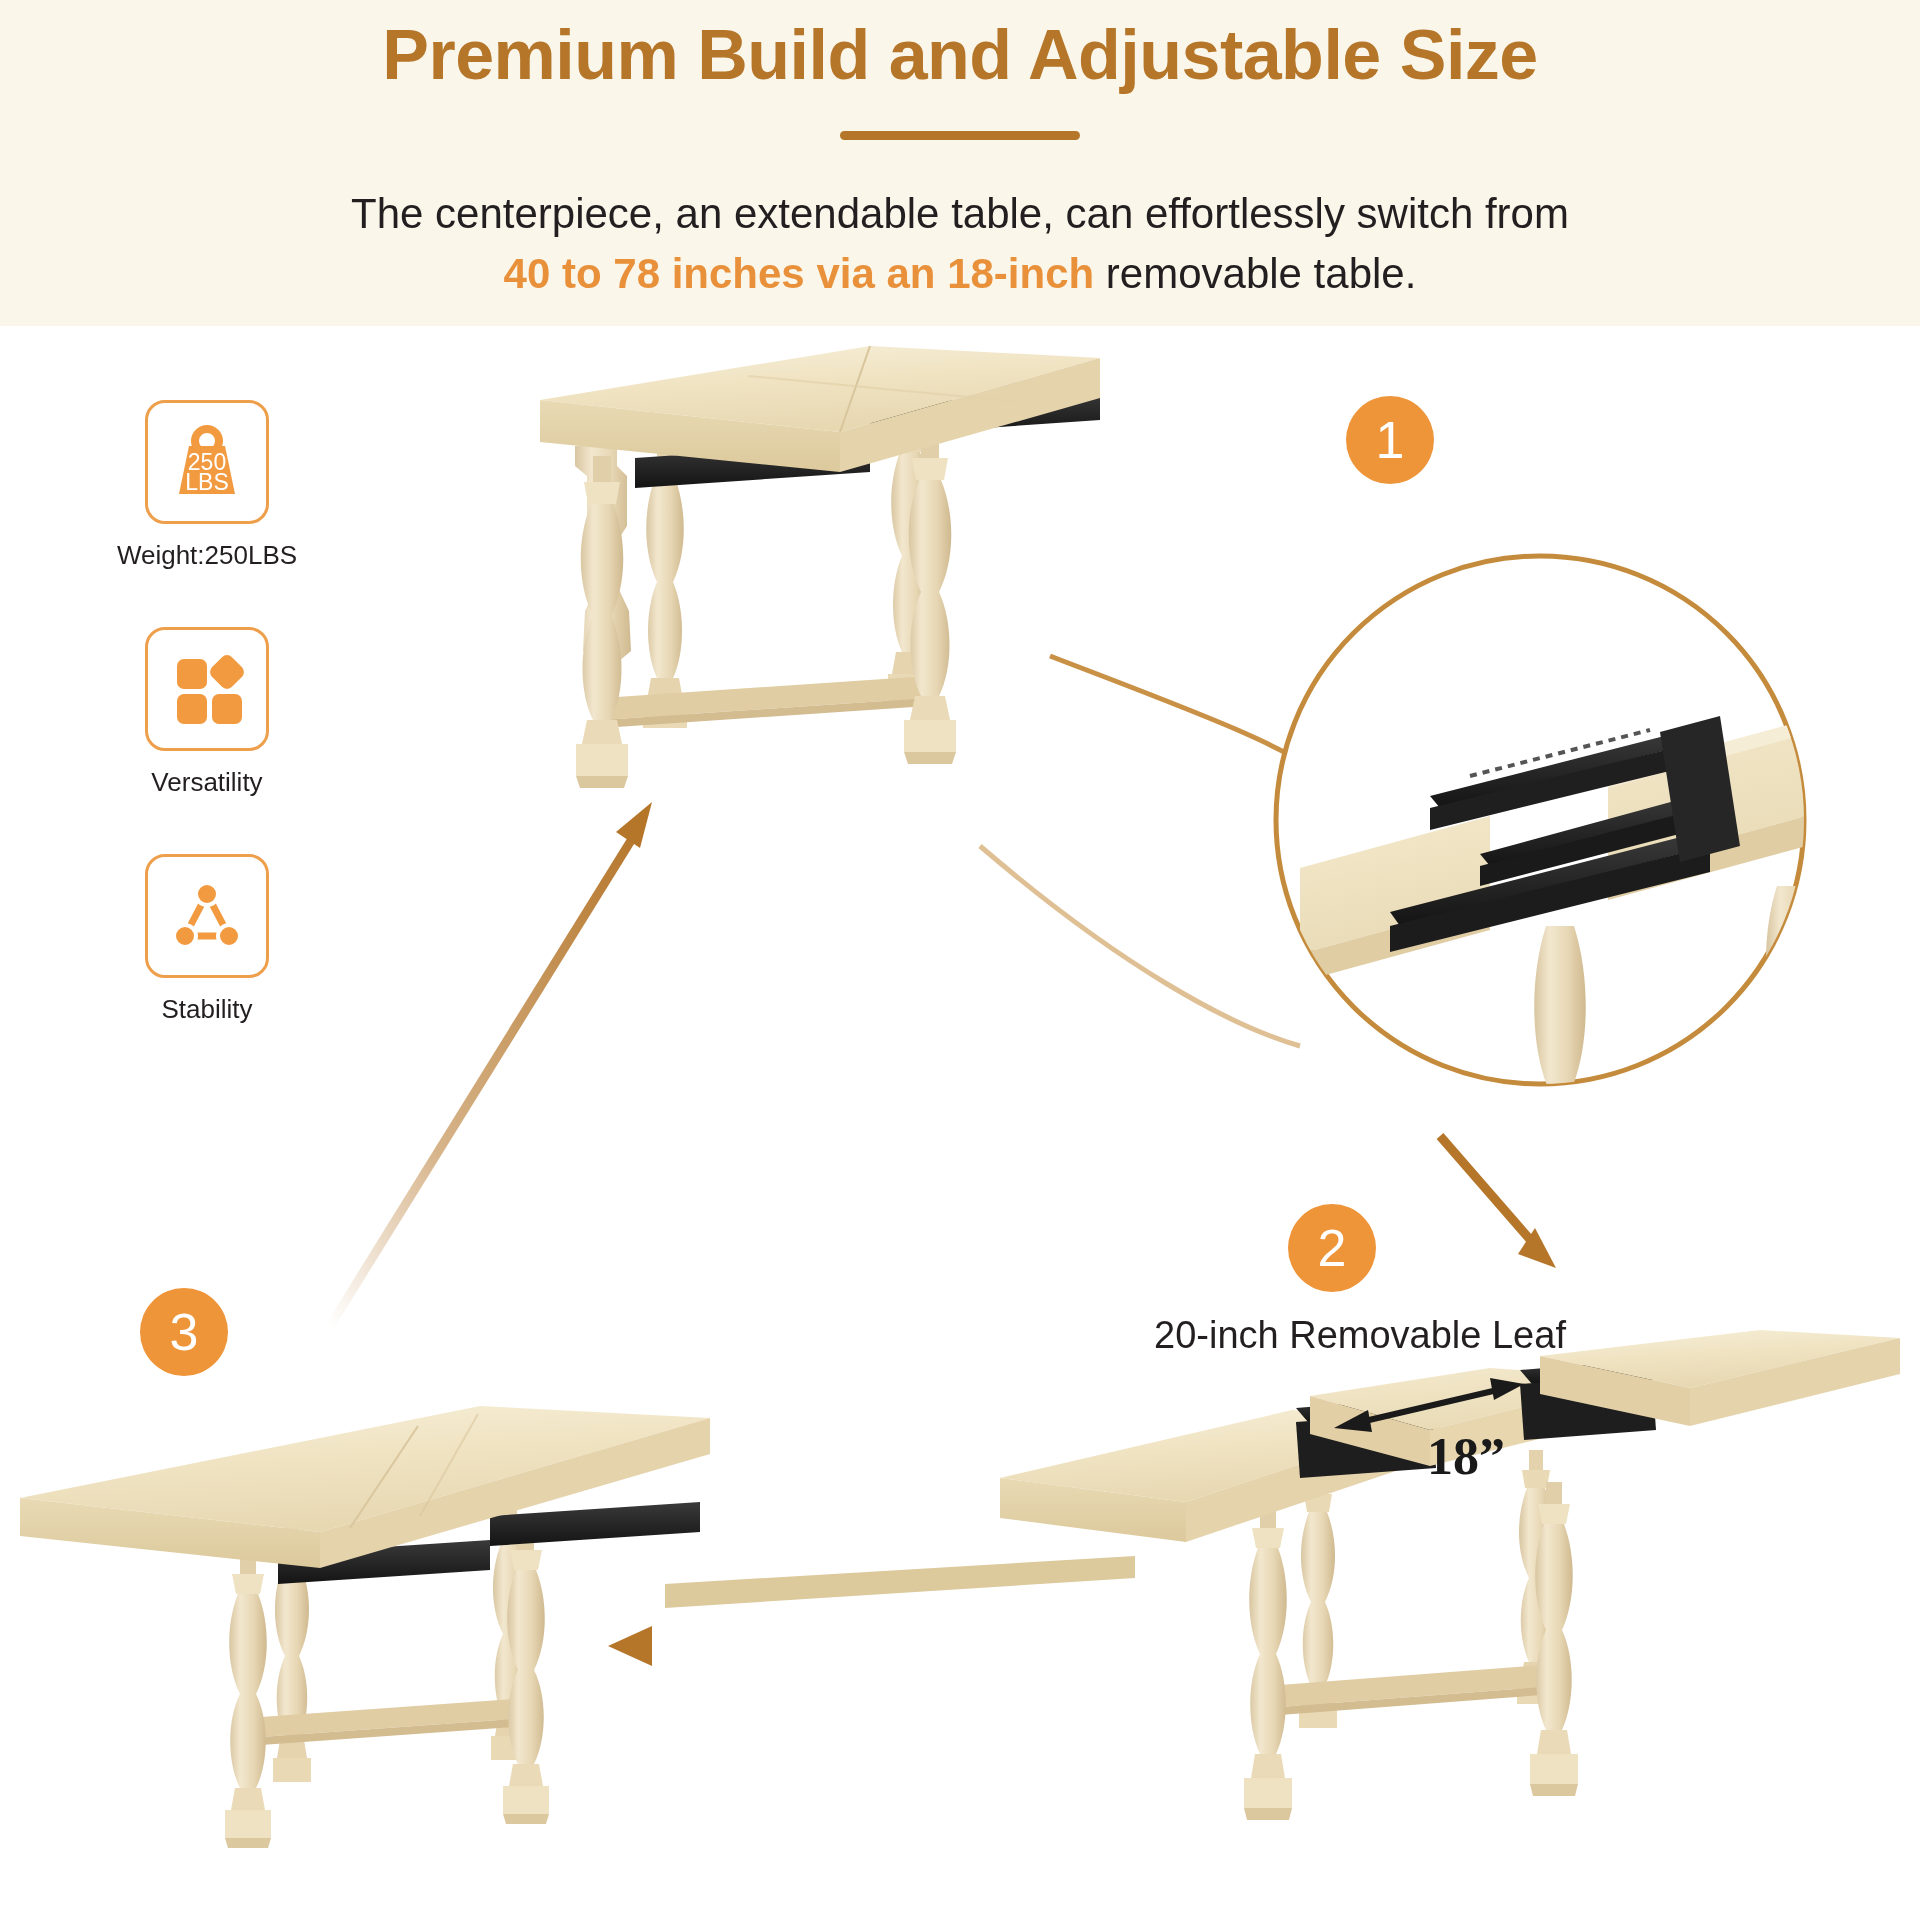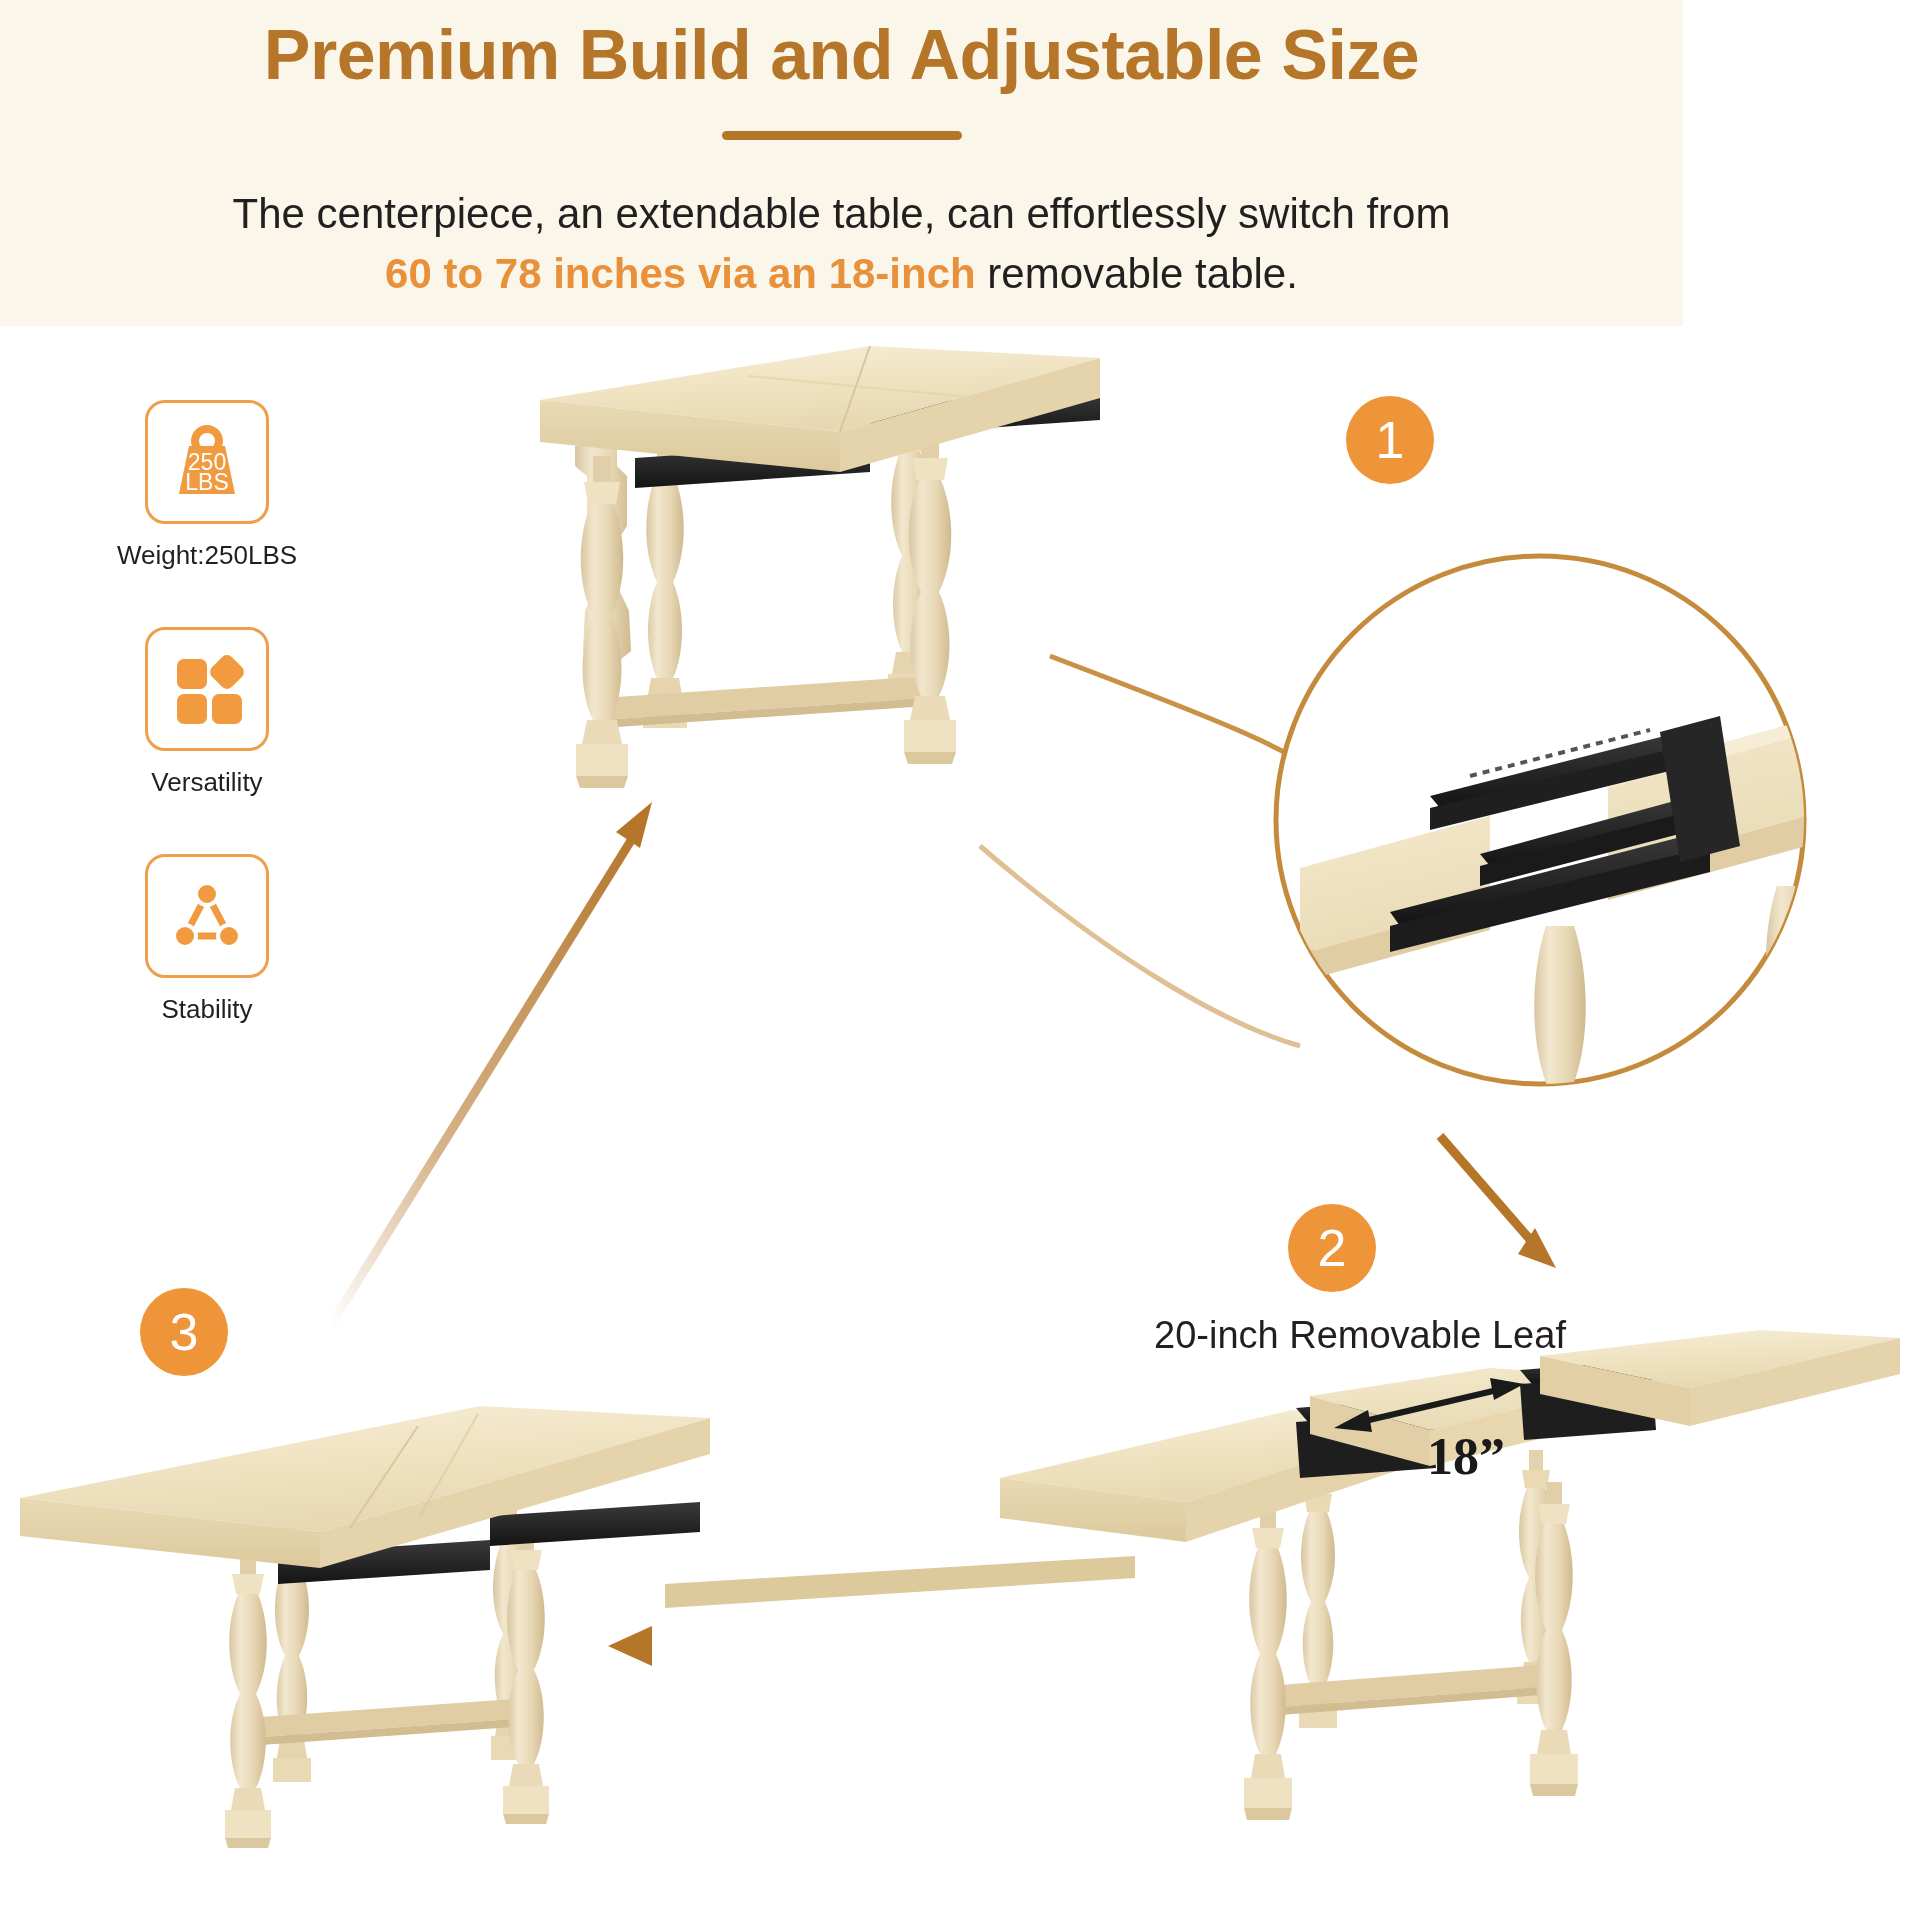--- a/index.html
+++ b/index.html
@@ -6,21 +6,21 @@
   html,body { width:1920px; height:1920px; }
   body {
     font-family:"Liberation Sans", sans-serif;
     background:#ffffff;
     position:relative;
     overflow:hidden;
   }
 
   
   .header {
-    position:absolute; left:0; top:0; width:1683px; height:326px;
+    position:absolute; left:0; top:0; width:1920px; height:326px;
     background:#FBF6EA;
     display:flex; flex-direction:column; align-items:center;gap:12px;
   }
   .title {
     margin-top:14px;
     font-size:70px; font-weight:700; letter-spacing:-0.5px;
     color:#B5762A; line-height:1.18; white-space:nowrap;
   }
   .title-divider {
     margin-top:22px; width:240px; height:9px;
@@ -66,21 +66,21 @@
   #scene { position:absolute; left:0; top:326px; width:1920px; height:1594px; }
 </style>
 </head>
 <body>
 
 <div class="header">
   <div class="title">Premium Build and Adjustable Size</div>
   <div class="title-divider"></div>
   <div class="subtitle">
     <div>The centerpiece, an extendable table, can effortlessly switch from</div>
-    <div><span class="hl">60 to 78 inches via an 18-inch</span><span> removable table.</span></div>
+    <div><span class="hl">40 to 78 inches via an 18-inch</span><span> removable table.</span></div>
   </div>
 </div>
 
 <div class="features">
 
   <div class="feature">
     <div class="feature-icon-box">
       <svg width="92" height="92" viewBox="0 0 92 92">
         <path d="M28 30 L64 30 L74 78 L18 78 Z" fill="#F29A3F"></path>
         <circle cx="46" cy="25" r="12" fill="none" stroke="#F29A3F" stroke-width="8"></circle>

